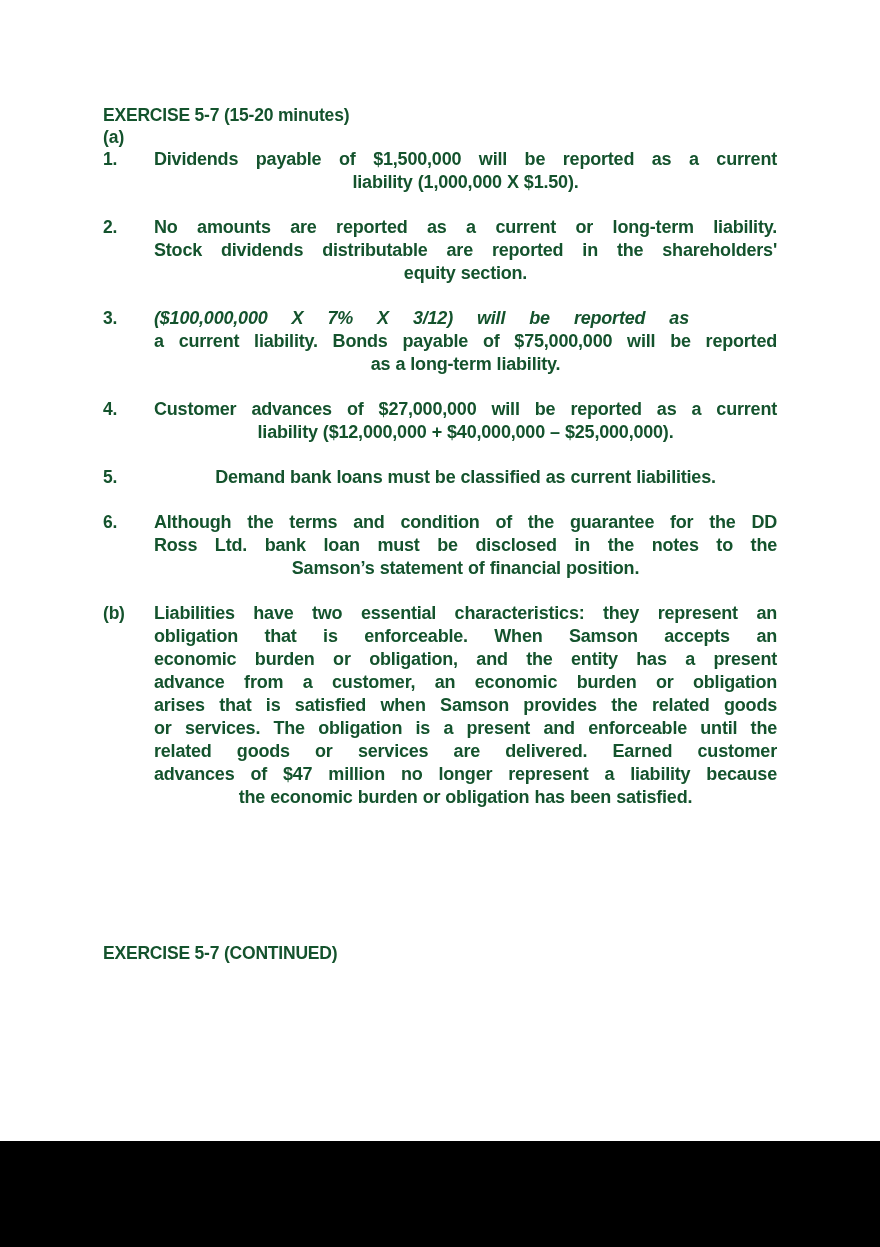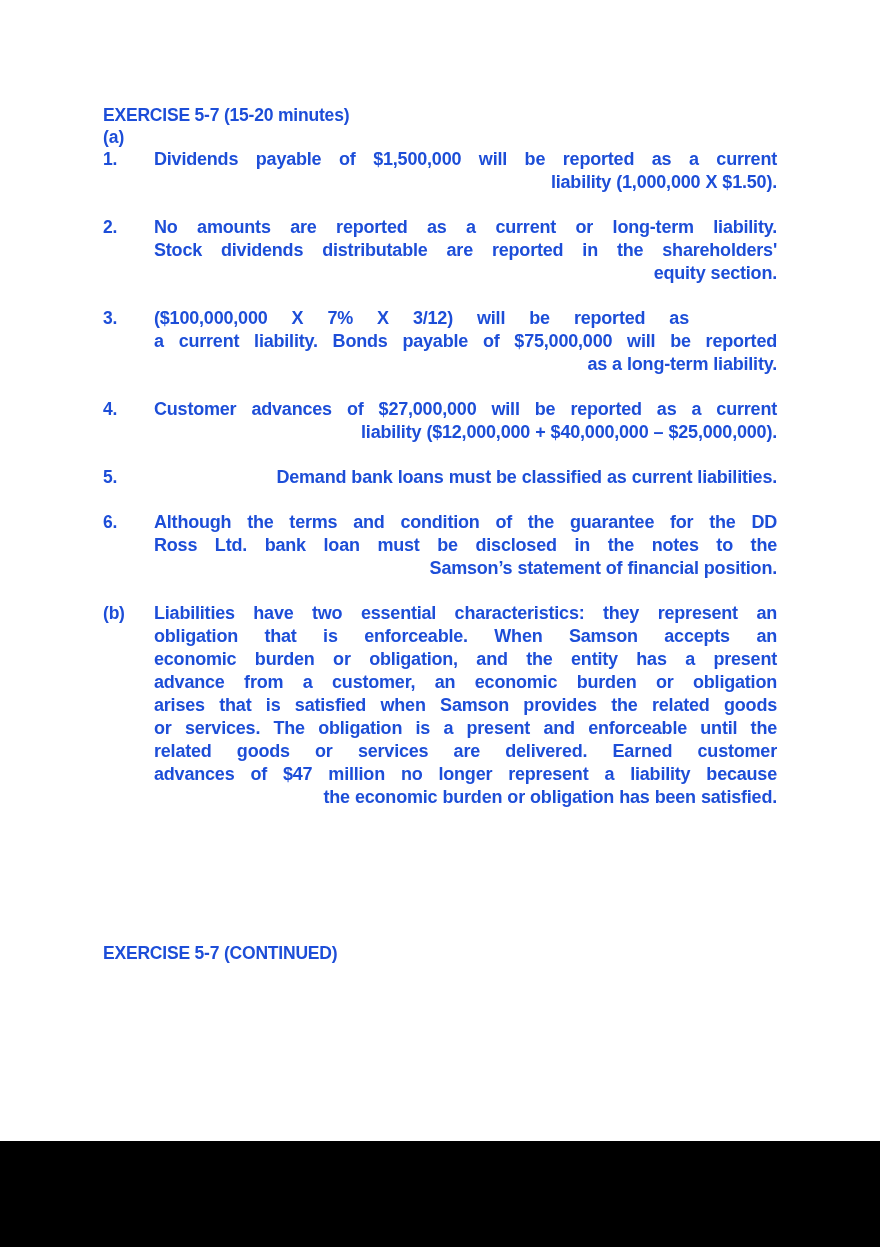--- a/index.html
+++ b/index.html
@@ -7,21 +7,21 @@
     padding: 0;
     background: #ffffff;
   }
   .page {
     position: relative;
     width: 880px;
     height: 1247px;
     background: #ffffff;
     overflow: hidden;
     font-family: "Liberation Sans", "DejaVu Sans", sans-serif;
-    color: #1d4ed8;
+    color: #14532d;
   }
   .content {
     position: absolute;
     left: 103px;
     top: 105px;
     width: 674px;
   }
   .doc-heading {
     font-size: 17.5px;
     font-weight: bold;
@@ -58,21 +58,21 @@
     line-height: 23px;
     text-align: justify;
     text-justify: inter-word;
     letter-spacing: -0.2px;
     word-spacing: 0.3px;
     hyphens: none;
   }
   
   .item-body > .line-last {
     display: block;
-    text-align: right;
+    text-align: center;
   }
   .item-body > .line {
     display: block;
     text-align: justify;
     text-align-last: justify;
   }
   .gap-sm { height: 22px; }
   .continued-heading {
     position: absolute;
     left: 103px;
@@ -120,21 +120,21 @@
         <span class="line">Stock dividends distributable are reported in the shareholders'</span>
         <span class="line-last">equity section.</span>
       </div>
     </div>
 
     <div class="gap-sm"></div>
 
     <div class="item">
       <div class="item-marker">3.</div>
       <div class="item-body">
-        <span class="line" style="text-align-last:justify; padding-right:88px;">($100,000,000 X 7% X 3/12) will be reported as</span>
+        <span class="line" style="text-align-last:justify; padding-right:88px;font-style:italic;">($100,000,000 X 7% X 3/12) will be reported as</span>
         <span class="line">a current liability. Bonds payable of $75,000,000 will be reported</span>
         <span class="line-last">as a long-term liability.</span>
       </div>
     </div>
 
     <div class="gap-sm"></div>
 
     <div class="item">
       <div class="item-marker">4.</div>
       <div class="item-body">

